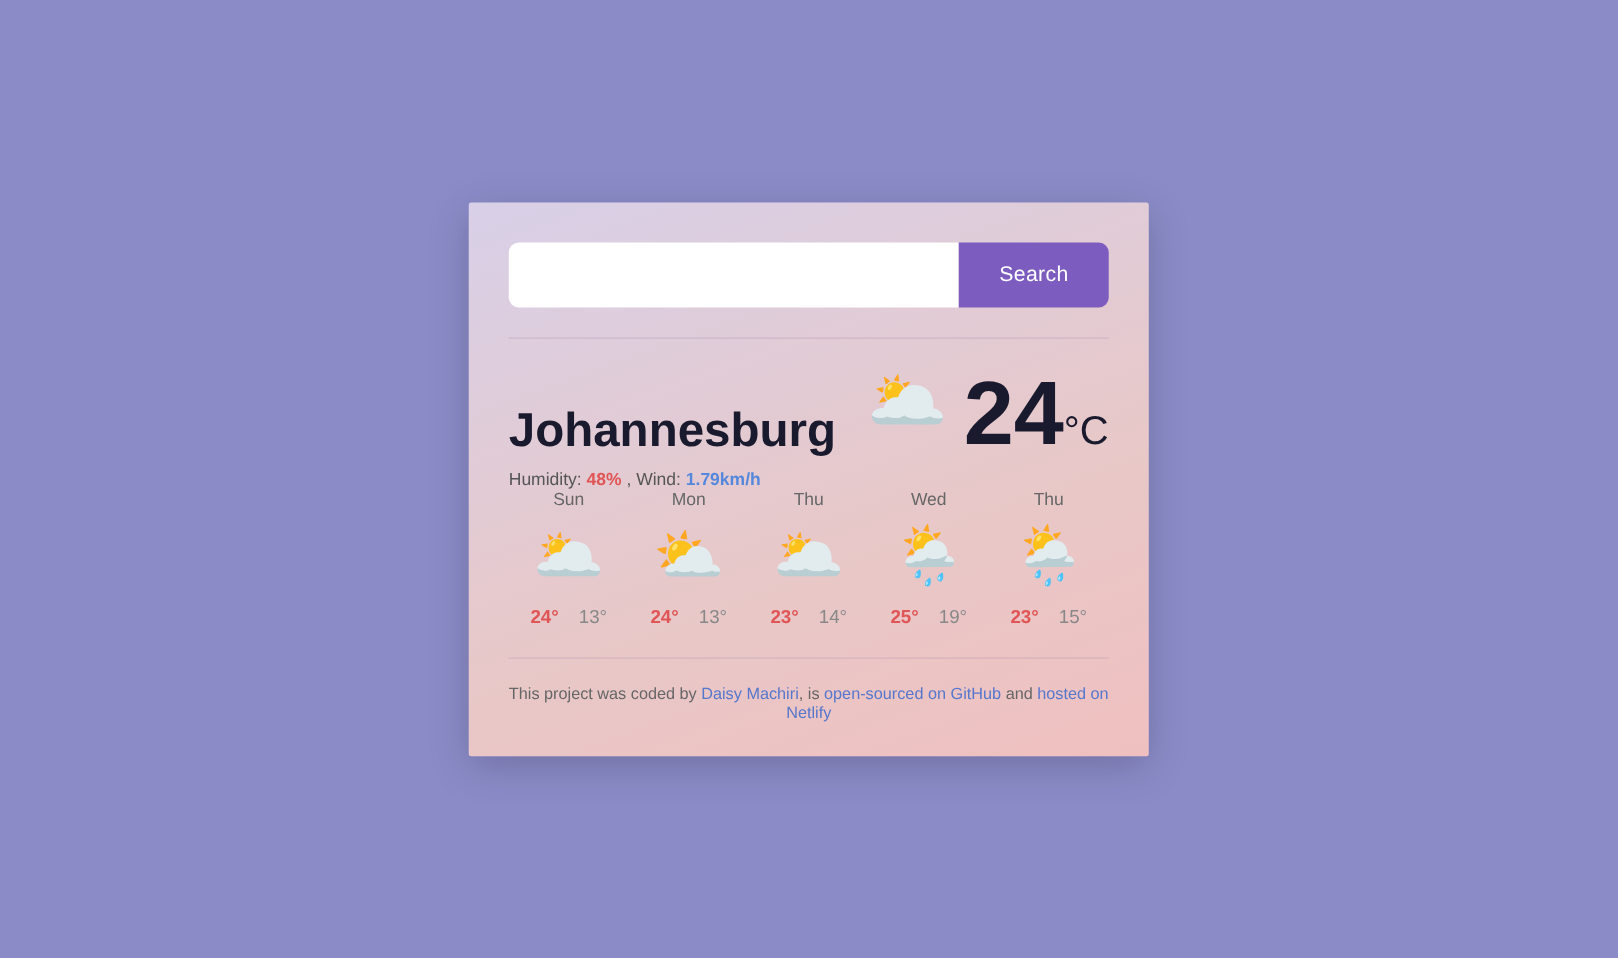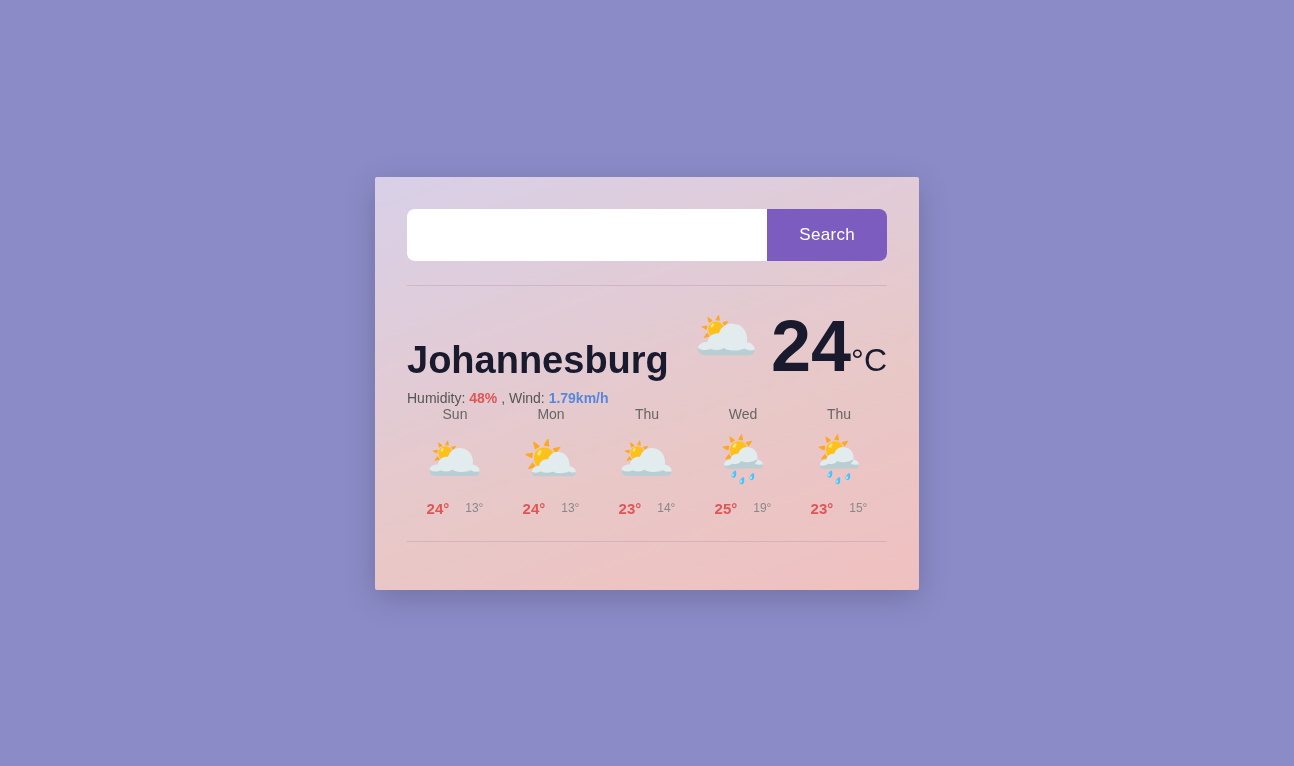--- a/index.html
+++ b/index.html
@@ -153,21 +153,21 @@
     }
 
     .temp-high {
       color: #e05555;
       font-weight: 600;
       font-size: 15px;
     }
 
     .temp-low {
       color: #888;
-      font-size: 12px;
+      font-size: 15px;
     }
 
     .divider2 {
       border: none;
       border-top: 1.5px solid rgba(180,150,180,0.4);
       margin: 24px 0 20px 0;
     }
 
     .footer {
       text-align: center;
@@ -251,14 +251,17 @@
       <div class="forecast-icon">🌦️</div>
       <div class="temps">
         <span class="temp-high">23°</span>
         <span class="temp-low">15°</span>
       </div>
     </div>
     </div>
 
   <hr class="divider2">
 
+  <div class="footer">
+    <span>This project was coded by </span><a href="#">Daisy Machiri</a><span>, is </span><a href="#">open-sourced on GitHub</a><span> and </span><a href="#">hosted on Netlify</a>
+  </div>
 
 </div>
 
 </body></html>

